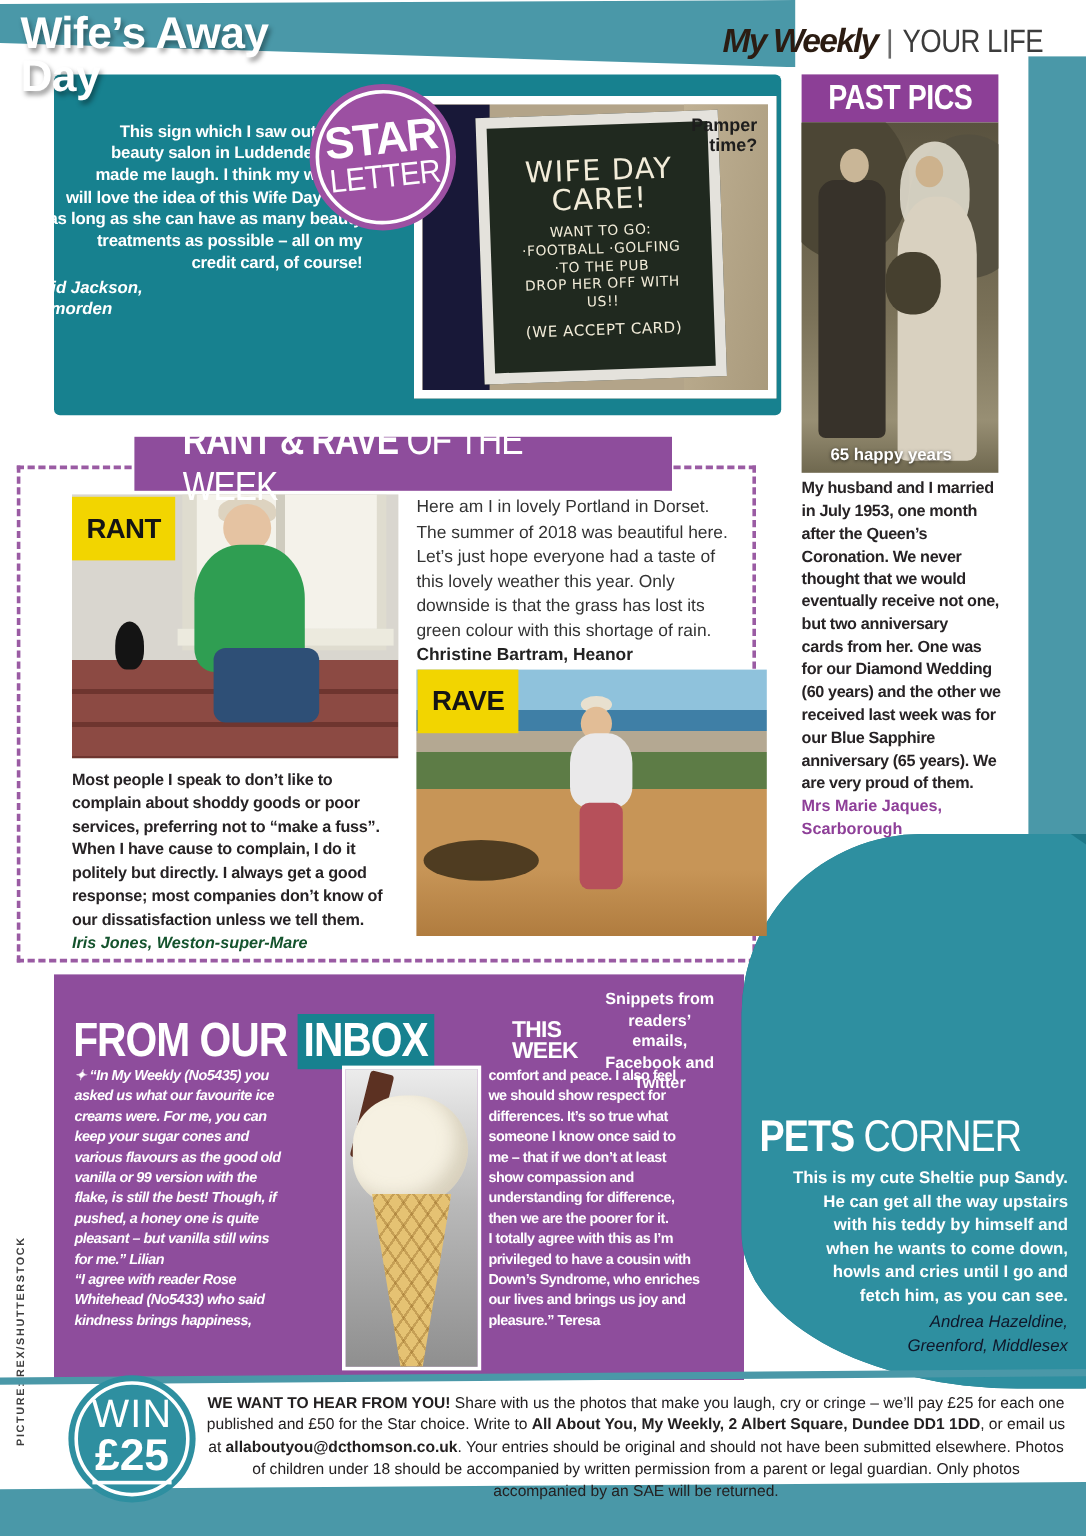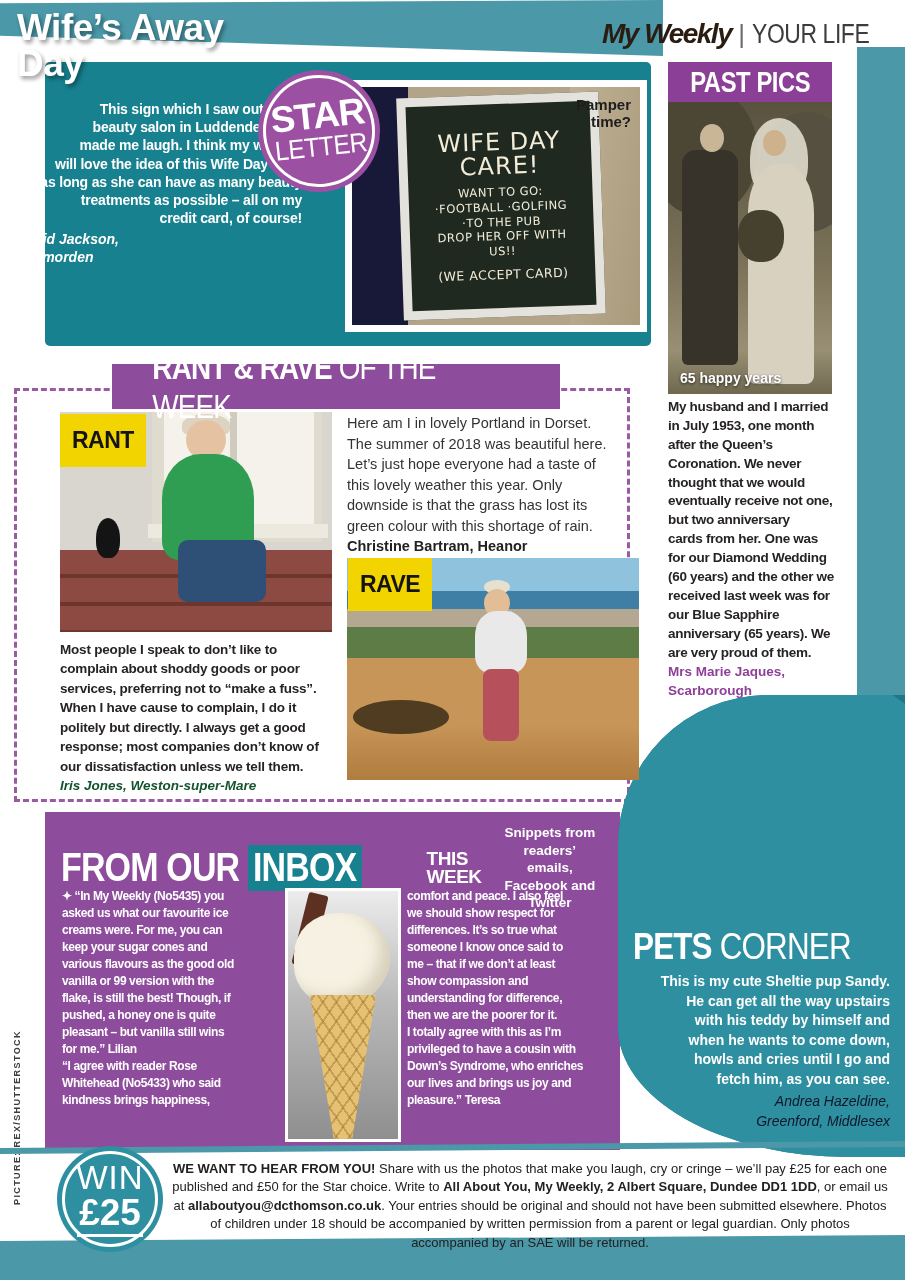--- a/index.html
+++ b/index.html
@@ -58,21 +58,21 @@
   .wedding-photo{left:668px;top:102px;width:164px;height:292px;overflow:hidden;
     background:linear-gradient(180deg,#59523f,#7a7158 55%,#988f74 85%,#6f684f);}
   .g-fol1{position:absolute;left:-20px;top:-15px;width:110px;height:130px;background:#4c4635;border-radius:50%;}
   .g-fol2{position:absolute;right:-25px;top:10px;width:100px;height:120px;background:#555040;border-radius:50%;}
   .g-groom{position:absolute;left:14px;top:48px;width:56px;height:215px;background:#37322a;border-radius:14px 14px 6px 6px;}
   .g-groom-head{position:absolute;left:32px;top:22px;width:24px;height:28px;background:#c9b697;border-radius:50%;}
   .g-veil{position:absolute;right:24px;top:16px;width:58px;height:80px;background:rgba(233,228,214,.85);border-radius:50% 50% 40% 40%;}
   .g-bride{position:absolute;right:18px;top:62px;width:66px;height:220px;background:#d9d1c0;border-radius:45% 45% 8px 8px/22% 22% 8px 8px;}
   .g-bride-head{position:absolute;right:46px;top:28px;width:23px;height:26px;background:#cdb28d;border-radius:50%;}
   .g-bouquet{position:absolute;right:48px;top:108px;width:46px;height:52px;background:#46402f;border-radius:45%;}
-  .wed-caption{position:absolute;left:12px;bottom:8px;color:#fff;font-weight:700;font-size:14px;
+  .wed-caption{position:absolute;left:24px;bottom:8px;color:#fff;font-weight:700;font-size:14px;
     text-shadow:0 1px 3px rgba(0,0,0,.7);text-align:center;}
   .past-body{left:668px;top:398px;width:190px;font-size:13.5px;font-weight:700;line-height:1.4;
     letter-spacing:-.3px;color:#272325;}
   .past-sig{left:668px;top:663px;width:190px;font-size:13.5px;font-weight:700;line-height:1.4;
     color:var(--signature_purple);}
 
   
   .rant-box{left:14px;top:388px;width:616px;height:414px;border:3px dashed #9a5ba3;box-sizing:border-box;}
   .rant-banner{left:112px;top:364px;width:448px;height:45px;background:var(--purple);z-index:2;
     display:flex;align-items:center;justify-content:center;color:#fff;}
@@ -113,21 +113,21 @@
   .rant-sig{left:60px;top:778px;width:292px;font-size:13.5px;font-weight:700;font-style:italic;color:#14532d;}
 
   
   .inbox-box{left:45px;top:812px;width:575px;height:338px;background:var(--purple);}
   .inbox-header{position:absolute;left:16px;top:12px;width:545px;display:flex;align-items:center;gap:12px;color:#fff;}
   .inbox-title{font-size:40px;font-weight:800;letter-spacing:-1px;white-space:nowrap;}
   .inbox-title .teal{background:var(--teal_box);padding:0 6px 2px 6px;}
   .inbox-week{font-size:19px;font-weight:800;line-height:.95;letter-spacing:-.5px;}
   .inbox-tag{flex:1;font-size:13.5px;font-weight:700;line-height:1.3;text-align:center;}
   .inbox-left{position:absolute;left:17px;top:76px;width:218px;color:#fff;font-size:12px;
-    font-weight:700;line-height:1.42;letter-spacing:-.4px;}
+    font-weight:700;line-height:1.42;letter-spacing:-.4px;font-style:italic;}
   .inbox-right{position:absolute;left:362px;top:76px;width:205px;color:#fff;font-size:12px;
     font-weight:700;line-height:1.42;letter-spacing:-.4px;}
   .ice-photo{position:absolute;left:240px;top:76px;width:116px;height:254px;border:3px solid #fff;
     box-sizing:border-box;overflow:hidden;background:linear-gradient(180deg,#ececec,#b9b9b9 45%,#8f8f8f);}
   .i-swirl{position:absolute;left:6px;top:22px;width:96px;height:92px;background:#f6f1e2;
     border-radius:48% 52% 55% 45%;box-shadow:inset -10px -8px 14px rgba(160,150,120,.35);}
   .i-flake{position:absolute;left:12px;top:2px;width:20px;height:74px;background:#5c3122;
     transform:rotate(14deg);border-radius:3px;}
   .i-cone{position:absolute;left:22px;top:104px;width:66px;height:144px;background:#e5c273;
     clip-path:polygon(0 0,100% 0,64% 100%,36% 100%);

